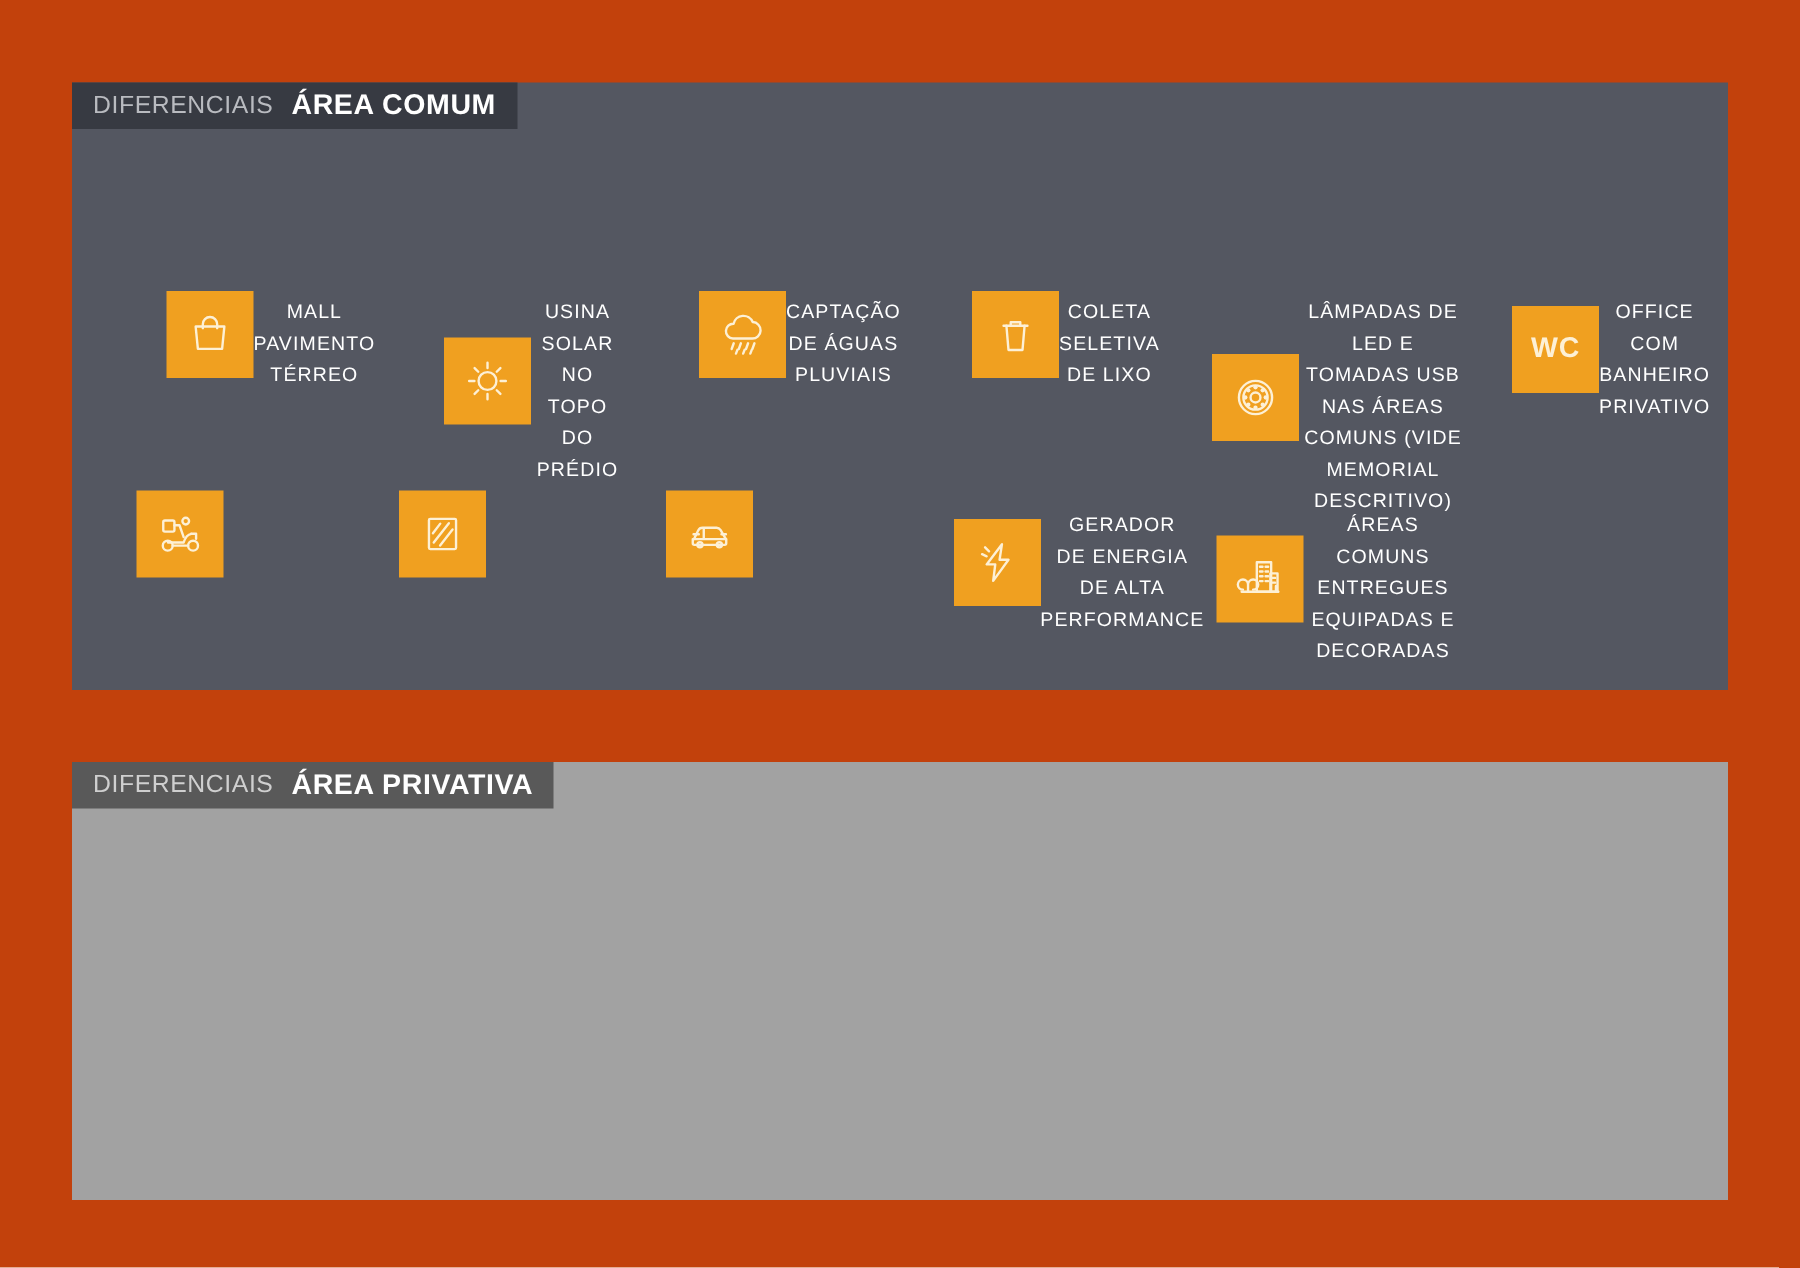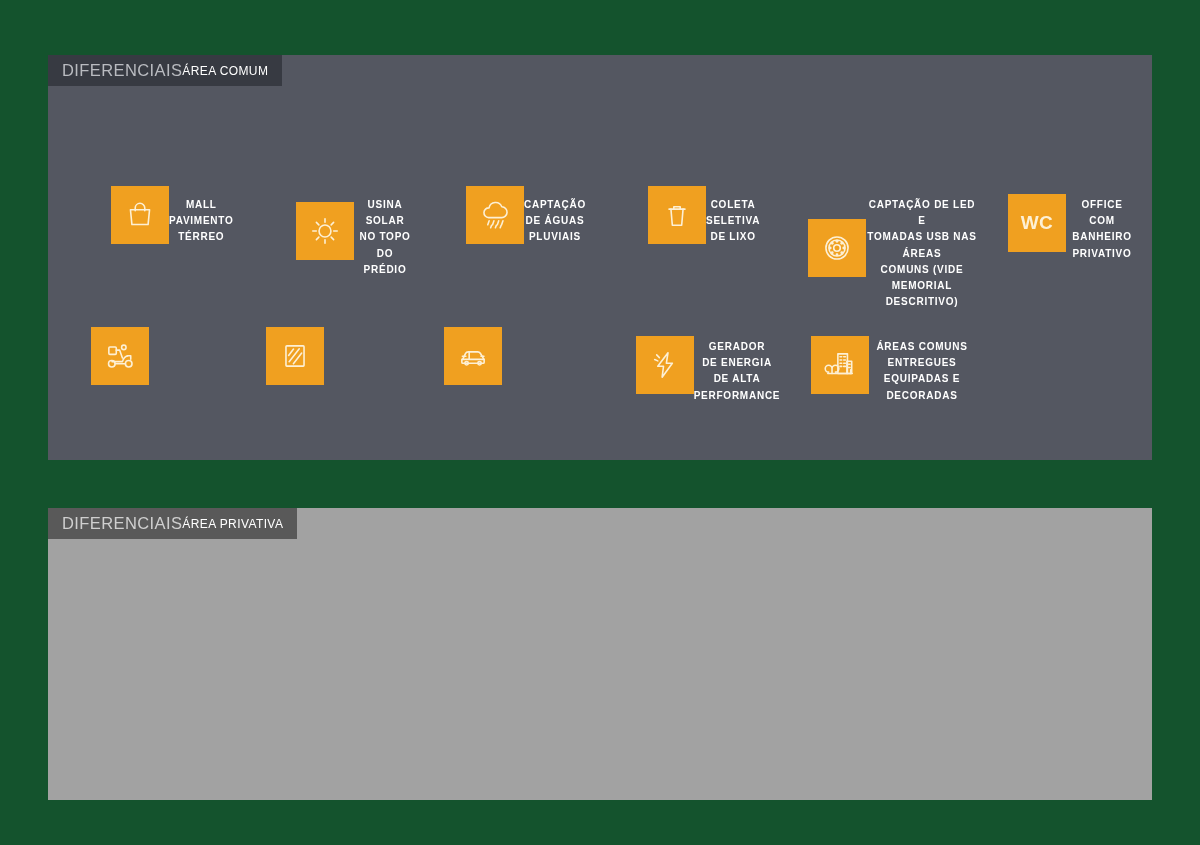--- a/index.html
+++ b/index.html
@@ -7,21 +7,21 @@
     width: 1200px;
     height: 845px;
     background: #ffffff;
     font-family: "Liberation Sans", sans-serif;
     overflow: hidden;
   }
   .page {
     position: relative;
     width: 1200px;
     height: 845px;
-    background: #14532d;
+    background: #c2410c;
   }
 
   
   .panel {
     position: absolute;
     left: 48px;
     width: 1104px;
   }
   .panel-common {
     top: 55px;
@@ -48,25 +48,25 @@
   .chip-common { background: #373a42; }
   .chip-private { background: #595959; }
   .chip-light {
     font-size: 16.5px;
     letter-spacing: 0.4px;
     color: #b9bbc0;
     font-weight: 400;
   }
   .chip-private .chip-light { color: #cfcfcf; }
   .chip-bold {
-    font-size: 12px;
+    font-size: 19px;
     letter-spacing: 0.4px;
     color: #ffffff;
-    font-weight: 400;
-    margin-left: 0;
+    font-weight: 700;
+    margin-left: 12px;
   }
 
   
   .row {
     position: absolute;
     display: flex;
     width: 100%;
   }
   .item {
     display: flex;
@@ -85,24 +85,24 @@
   }
   .tile svg { display: block; }
   .tile .wc {
     font-size: 19px;
     font-weight: 700;
     color: #fdf0d5;
     letter-spacing: 0.5px;
   }
   .caption {
     margin-top: 12px;
-    font-size: 10px;
+    font-size: 13px;
     line-height: 1.62;
     letter-spacing: 0.75px;
-    font-weight: 700;
+    font-weight: 400;
     color: #ffffff;
     white-space: pre-line;
   }
 
   
   #row-common-1 { top: 130px; }
   #row-common-2 { top: 272px; }
   #row-private-1 { top: 583px; }
 </style>
 </head>
@@ -180,21 +180,21 @@
                 <circle cx="20.5" cy="11.5" r="1.35" fill="#fdf0d5" stroke="none"></circle>
                 <circle cx="22.4" cy="16" r="1.35" fill="#fdf0d5" stroke="none"></circle>
                 <circle cx="20.5" cy="20.5" r="1.35" fill="#fdf0d5" stroke="none"></circle>
                 <circle cx="16" cy="22.4" r="1.35" fill="#fdf0d5" stroke="none"></circle>
                 <circle cx="11.5" cy="20.5" r="1.35" fill="#fdf0d5" stroke="none"></circle>
                 <circle cx="9.6" cy="16" r="1.35" fill="#fdf0d5" stroke="none"></circle>
                 <circle cx="11.5" cy="11.5" r="1.35" fill="#fdf0d5" stroke="none"></circle>
               </svg>
             </span>
           </div>
-          <div class="caption">CAPTAÇÃO DE LED E
+          <div class="caption">LÂMPADAS DE LED E
 TOMADAS USB NAS ÁREAS
 COMUNS (VIDE MEMORIAL
 DESCRITIVO)</div>
         </div>
         <div class="item" style="position: absolute; left: 960px; width: 130px;">
           <div class="tile">
             <span class="wc">WC</span>
           </div>
           <div class="caption">OFFICE
 COM BANHEIRO

